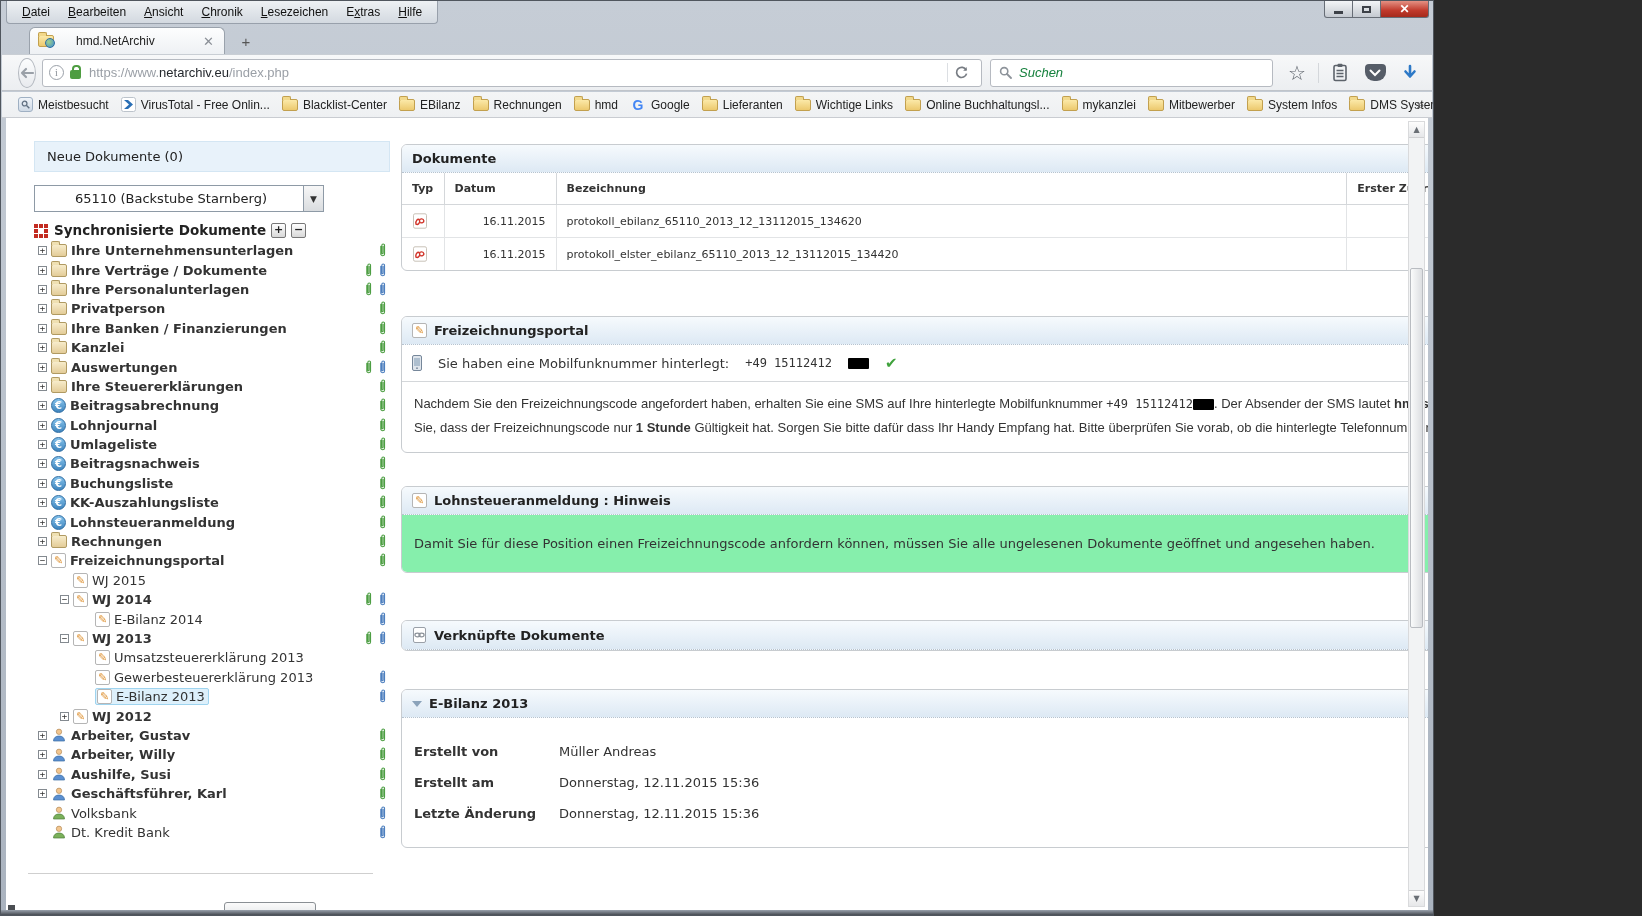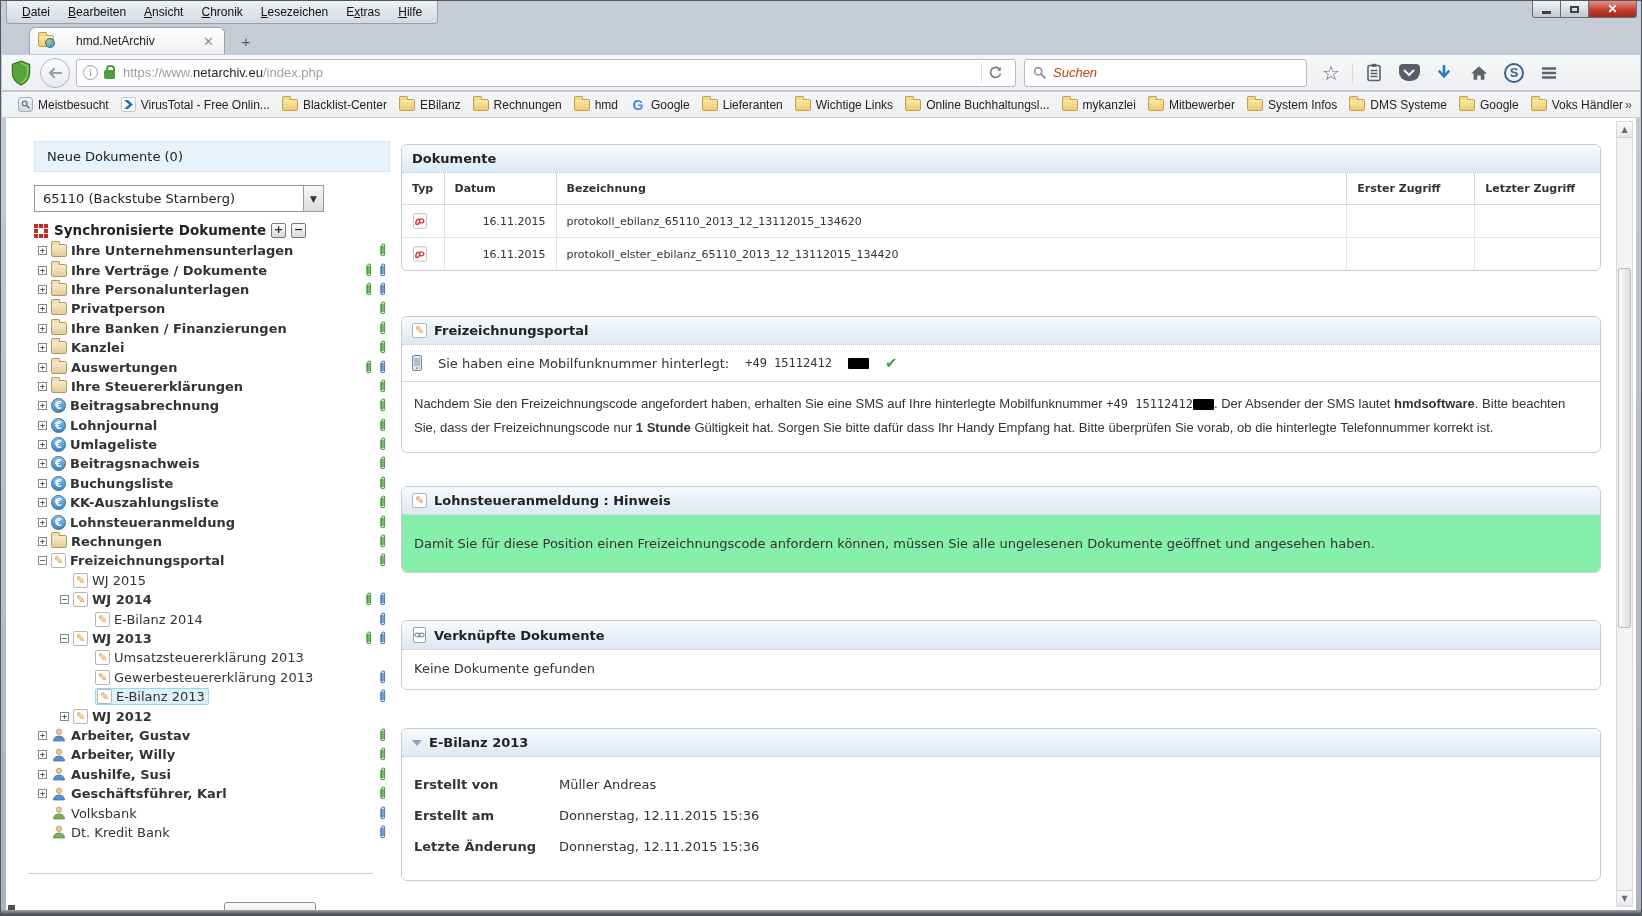--- a/index.html
+++ b/index.html
@@ -1,17 +1,17 @@
 <!DOCTYPE html>
 <html><head>
 <meta charset="utf-8">
 <style>
   html,body{margin:0;padding:0;background:#2b2b2b;}
   *{box-sizing:border-box;}
-  .window{position:relative;width:1642px;height:916px;background:linear-gradient(#c6cdd6,#aab3bf);
+  .window{position:relative;width:1434px;height:916px;background:linear-gradient(#c6cdd6,#aab3bf);
     border:1px solid #50565e;overflow:hidden;font-family:"Liberation Sans",sans-serif;}
   .bottom-edge{position:absolute;left:0;right:0;bottom:0;height:5px;background:linear-gradient(#9aa2ad,#474c53);}
 
   
   .menubar{position:absolute;top:0;left:5px;height:23px;display:flex;align-items:center;
     background:linear-gradient(#eef1f4,#d3d9e0);border:1px solid #98a0ab;border-top:none;
     border-radius:0 0 4px 4px;padding:0 6px;}
   .menu-item{font-size:12px;color:#111;padding:3px 9px;cursor:default;}
   .menu-item u{text-decoration:underline;}
   .win-controls{position:absolute;top:0;right:4px;display:flex;}
@@ -51,21 +51,21 @@
   .info-icon{width:15px;height:15px;border-radius:50%;border:1px solid #9aa0a8;color:#868c94;font-size:10px;
     display:flex;align-items:center;justify-content:center;font-family:"Liberation Serif",serif;margin-right:6px;}
   .lock-icon{position:relative;width:11px;height:9px;background:#4e9d41;border-radius:2px;margin:4px 8px 0 0;}
   .lock-icon::before{content:"";position:absolute;left:1.5px;top:-5px;width:5px;height:5px;border:2px solid #4e9d41;
     border-bottom:none;border-radius:4px 4px 0 0;}
   .url-text{flex:1;font-size:13px;color:#9a9fa6;white-space:nowrap;overflow:hidden;}
   .url-domain{color:#24282d;}
   .reload-btn{border-left:1px solid #dcdfe3;padding:2px 6px;margin-left:4px;}
   .searchbox{flex:0 0 283px;height:28px;background:#fff;border:1px solid #b6bac1;border-radius:3px;
     display:flex;align-items:center;padding:0 8px;margin-left:8px;}
-  .search-ph{font-size:13px;font-style:italic;color:#c2410c;margin-left:7px;}
+  .search-ph{font-size:13px;font-style:italic;color:#15803d;margin-left:7px;}
   .nav-icons{display:flex;align-items:center;margin-left:10px;gap:7px;}
   .nbtn{width:28px;height:28px;display:flex;align-items:center;justify-content:center;}
   .star-glyph{font-size:20px;color:#5d636b;line-height:1;}
   .pocket{width:21px;height:17px;background:#565d68;border-radius:4px 4px 9px 9px;display:flex;align-items:center;justify-content:center;}
   .s-badge{width:20px;height:20px;border-radius:50%;border:2px solid #39618f;color:#39618f;font-weight:bold;
     font-size:13px;display:flex;align-items:center;justify-content:center;}
   .sep-v{width:1px;height:20px;background:#d4d7db;}
 
   
   .bookmarksbar{position:absolute;top:91px;left:1px;right:1px;height:26px;background:linear-gradient(#f4f5f6,#eef0f2);
@@ -88,21 +88,21 @@
   .sb-arrow{height:16px;display:flex;align-items:center;justify-content:center;font-size:8px;color:#6a6f75;
     background:linear-gradient(#fdfdfd,#e6e7e9);border-bottom:1px solid #d0d1d3;}
   .sb-arrow.down{position:absolute;bottom:0;left:0;right:0;border-top:1px solid #d0d1d3;border-bottom:none;}
   .sb-thumb{position:absolute;top:146px;left:1px;width:13px;height:360px;background:linear-gradient(90deg,#fafbfb,#dcdee1);
     border:1px solid #b9bcc1;border-radius:2px;}
 
   
   .sidebar{flex:0 0 385px;padding:23px 0 12px 28px;position:relative;}
   .newdocs{width:356px;background:#e8f2fa;border:1px solid #d4e6f3;padding:7px 12px;font-size:13px;color:#222;}
   .client-select{margin-top:13px;width:290px;height:27px;border:1px solid #8e9aa6;background:#fff;display:flex;align-items:center;}
-  .client-select .val{flex:1;font-size:13px;color:#222;padding:0 8px;white-space:nowrap;overflow:hidden;}
+  .client-select .val{flex:1;font-size:13px;color:#222;padding:0 8px;white-space:nowrap;overflow:hidden;margin-left:32px;}
   .client-select .btn{width:20px;height:25px;border-left:1px solid #8e9aa6;background:linear-gradient(#f7f7f7,#d9dcdf);
     display:flex;align-items:center;justify-content:center;font-size:9px;color:#333;}
   .tree{margin-top:7px;}
   .trow{display:flex;align-items:center;height:19.4px;font-size:13px;color:#333;width:357px;}
   .trow .lbl{margin-left:4px;white-space:nowrap;}
   .trow.bold .lbl{font-weight:bold;}
   .tsel{display:flex;align-items:center;background:#ddf0fb;border:1px solid #9fd4ef;border-radius:2px;padding:0 3px 0 1px;}
   .expander{flex:0 0 9px;height:9px;border:1px solid #848a90;background:#fff;font-size:9px;line-height:7px;
     text-align:center;color:#333;margin-right:4px;font-family:"DejaVu Sans Mono",monospace;}
   .exp-spacer{flex:0 0 13px;}
@@ -139,21 +139,21 @@
   .col-typ{width:42px;}.col-datum{width:112px;}.col-bez{width:790px;}.col-ea{width:128px;}.col-la{width:125px;}
   .ralign{text-align:right;}
   .gap45{height:45px;}.gap33{height:33px;}.gap47{height:47px;}.gap38{height:38px;}
   .phone-row{display:flex;align-items:center;gap:16px;padding:9px 10px;border-bottom:1px solid #d4d7da;font-size:13px;color:#333;}
   .mono{font-family:"DejaVu Sans Mono",monospace;font-size:12px;color:#333;}
   .redact{display:inline-block;width:21px;height:11px;background:#000;border-radius:1px;vertical-align:middle;}
   .check{color:#3fa23c;font-size:15px;font-weight:bold;}
   .portal-text{padding:10px 12px 12px;font-size:13px;color:#333;line-height:24px;font-family:"Liberation Sans",sans-serif;}
   .orange-body{background:#86efac;padding:21px 12px;font-size:13px;color:#333;}
   .plain-body{padding:11px 12px 13px;font-size:13px;color:#333;}
-  .detail-body{padding:20px 0 10px 0;}
+  .detail-body{padding:26px 0 10px 0;}
   .detail-row{display:flex;padding:0 12px;margin-bottom:16px;font-size:13px;color:#333;}
   .detail-label{flex:0 0 145px;font-weight:bold;}
   .tri-down{width:0;height:0;border-left:5px solid transparent;border-right:5px solid transparent;border-top:6px solid #8ba3ba;}
   .icon-phone{flex:0 0 10px;}
   svg{display:block;}
 </style>
 </head>
 <body>
 
 <div class="window">
@@ -850,21 +850,20 @@
 
       <div class="panel">
         <div class="panel-header">
           <svg width="15" height="16" viewBox="0 0 15 16">
             <rect x="1.5" y="0.5" width="12" height="15" rx="1.5" fill="#fff" stroke="#9aa0a8"></rect>
             <ellipse cx="5.5" cy="8" rx="2.6" ry="1.8" fill="none" stroke="#8a9098" stroke-width="1.2"></ellipse>
             <ellipse cx="9.5" cy="8" rx="2.6" ry="1.8" fill="none" stroke="#8a9098" stroke-width="1.2"></ellipse>
           </svg>
           <span>Verknüpfte Dokumente</span>
         </div>
-        <div class="plain-body">Keine Dokumente gefunden</div>
       </div>
 
       <div class="gap38"></div>
 
       <div class="panel">
         <div class="panel-header">
           <span class="tri-down"></span>
           <span>E-Bilanz 2013</span>
         </div>
         <div class="detail-body" id="detailBody">

